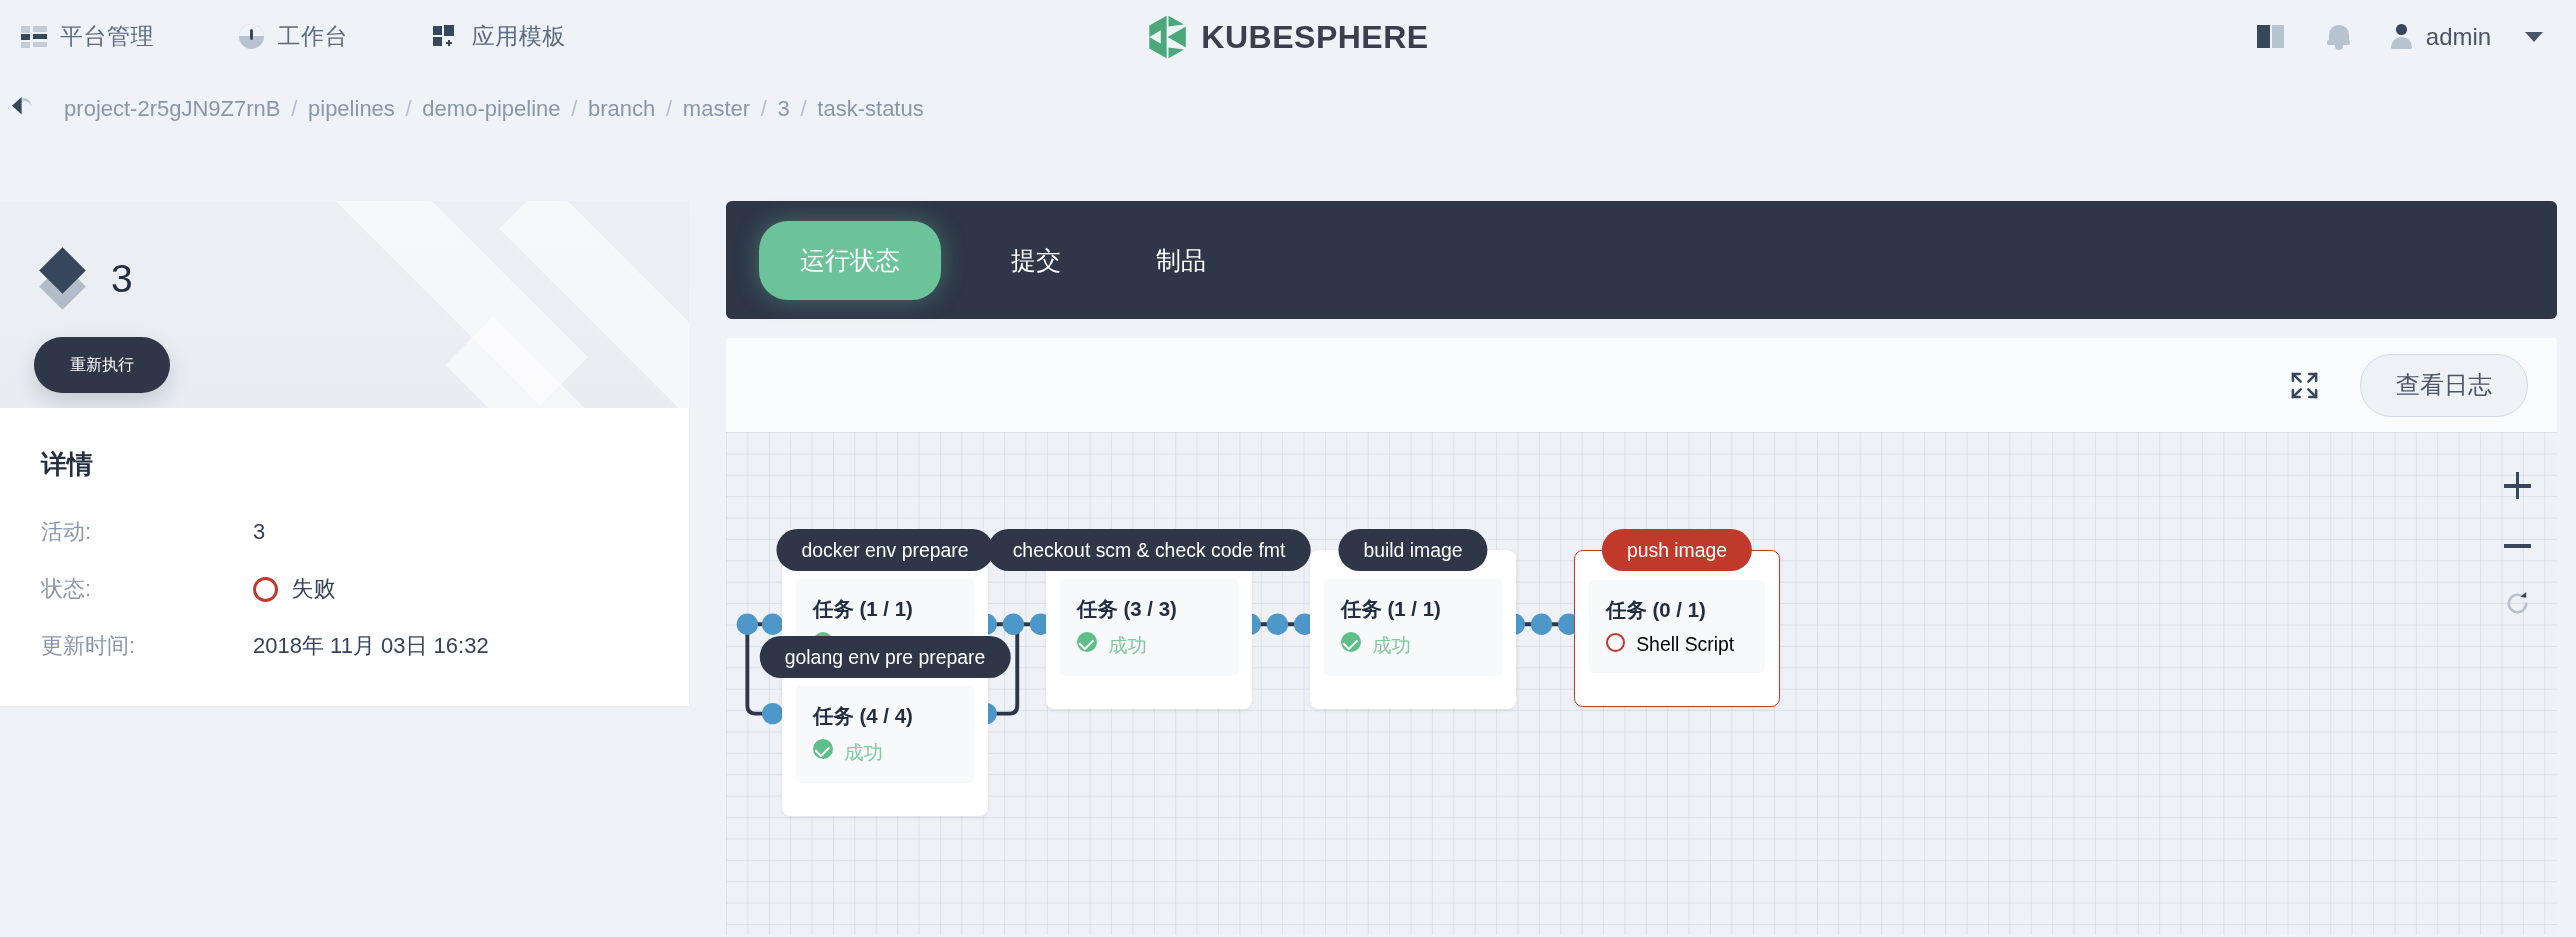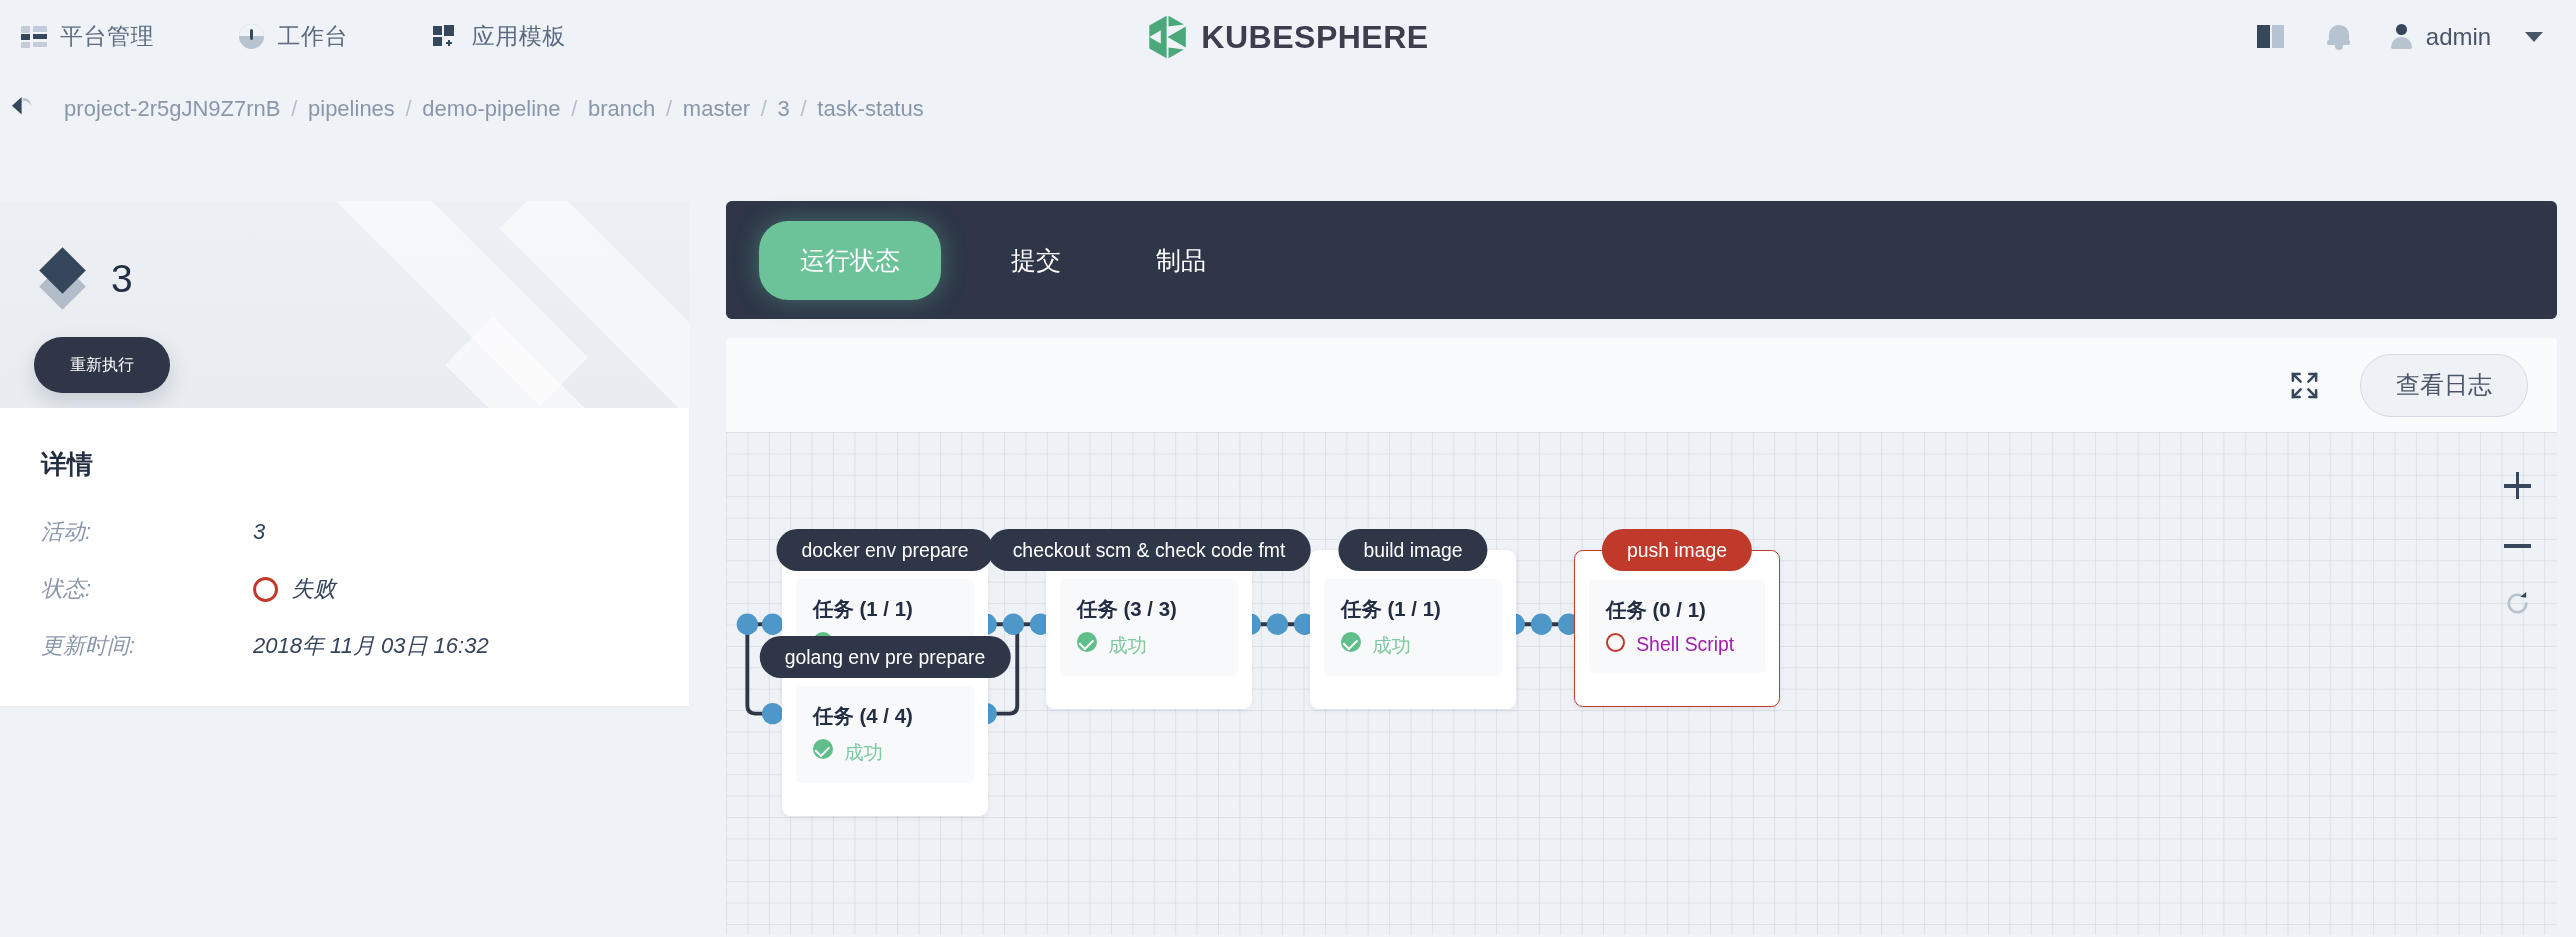--- a/index.html
+++ b/index.html
@@ -123,21 +123,21 @@
     background:#2e3648; color:#fff; border:none; cursor:pointer;
     font-size: 16px; padding: 17.5px 36px; border-radius: 31px;
     box-shadow: 0 9.7px 21.4px rgba(40,50,70,.18);
     font-family: "Liberation Sans", sans-serif;
   }
   .detail-card {
     width: 689px; background:#fff; padding: 39px 41px 45px 41px;
     box-shadow: 0 1px 1.9px rgba(0,0,0,.04);
   }
   .detail-title { font-size: 26px; color:#242e42; font-weight: 700; margin-bottom: 35px; }
-  .drow { display:flex; align-items:center; margin-bottom: 27px; font-style: italic; }
+  .drow { display:flex; align-items:center; margin-bottom: 27px; }
   .drow:last-child { margin-bottom: 0; }
   .dlabel { width: 212px; font-size: 22px; color:#8a97ab; }
   .dvalue { font-size: 22px; color:#36435c; display:flex; align-items:center; gap: 13.6px; }
   .ring-fail {
     width: 25px; height: 25px; border-radius:50%;
     border: 3.9px solid #c0392b; box-sizing: border-box; display:inline-block;
   }
 
   
   .rightarea { position:absolute; left: 726px; top: 201px; width: 1831px; }
@@ -198,21 +198,21 @@
     padding: 9.7px 25px; border-radius: 21.4px; white-space: nowrap; z-index: 3;
   }
   .stage.failed .stage-label { background:#c0392b; }
   .step-box {
     background:#f7f9fb; border-radius: 4.9px; padding: 15.5px 17.5px 17.5px 17.5px;
     margin-top: 13.6px;
   }
   .step-title { font-size: 20.4px; color:#242e42; font-weight: 700; margin-bottom: 8.7px; }
   .step-status { display:flex; gap: 10.7px; font-size: 19.4px; }
   .step-status.ok { color:#7fc9a0; }
-  .step-status.fail { color:#a21caf; }
+  .step-status.fail { color:#000000; }
   .chk {
     width: 20.4px; height: 20.4px; border-radius:50%; background:#5fbe8a;
     position:relative; flex: 0 0 auto;
   }
   .chk::after {
     content:""; position:absolute; left:5.3px; top:3.9px; width:6.8px; height:10.7px;
     border: solid #fff; border-width: 0 2.5px 2.5px 0; transform: rotate(45deg);
   }
   .ring-sm {
     width: 19.4px; height: 19.4px; border-radius:50%;

